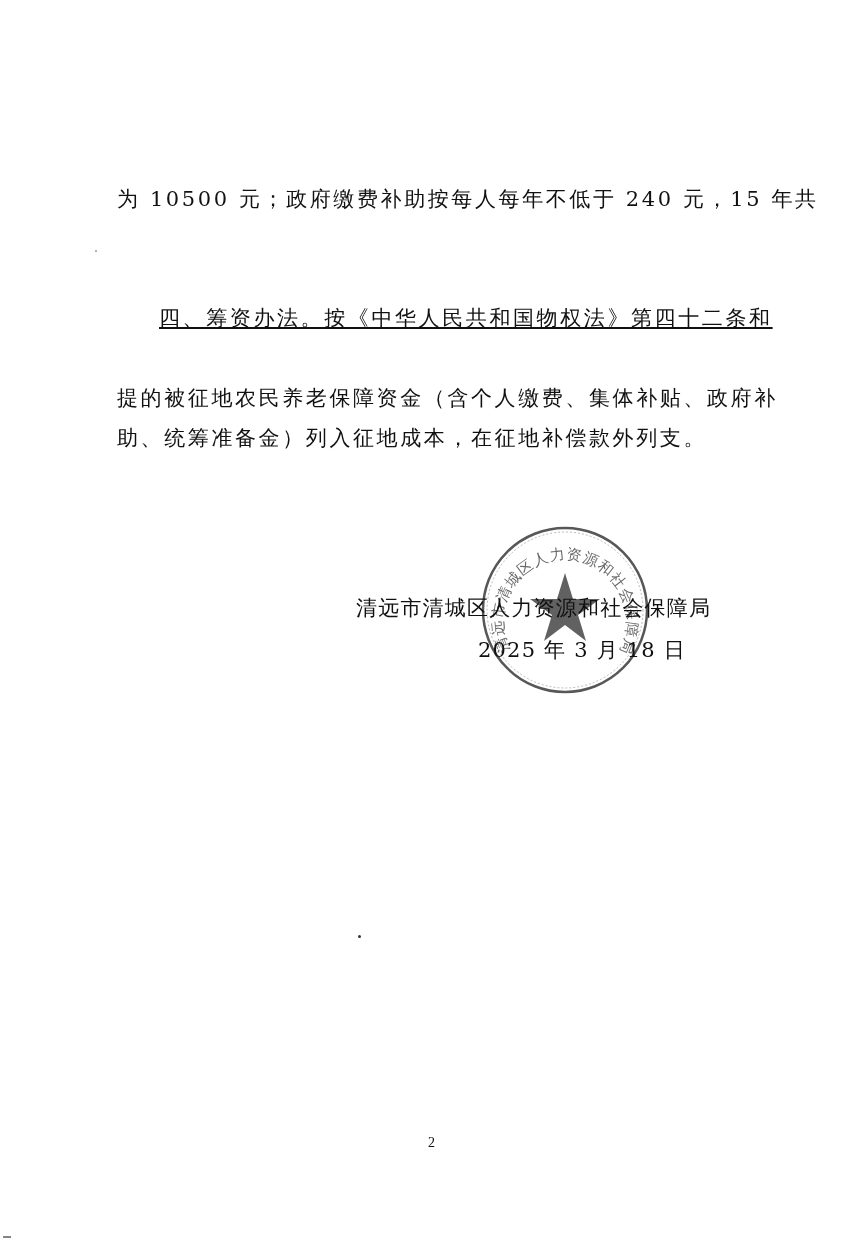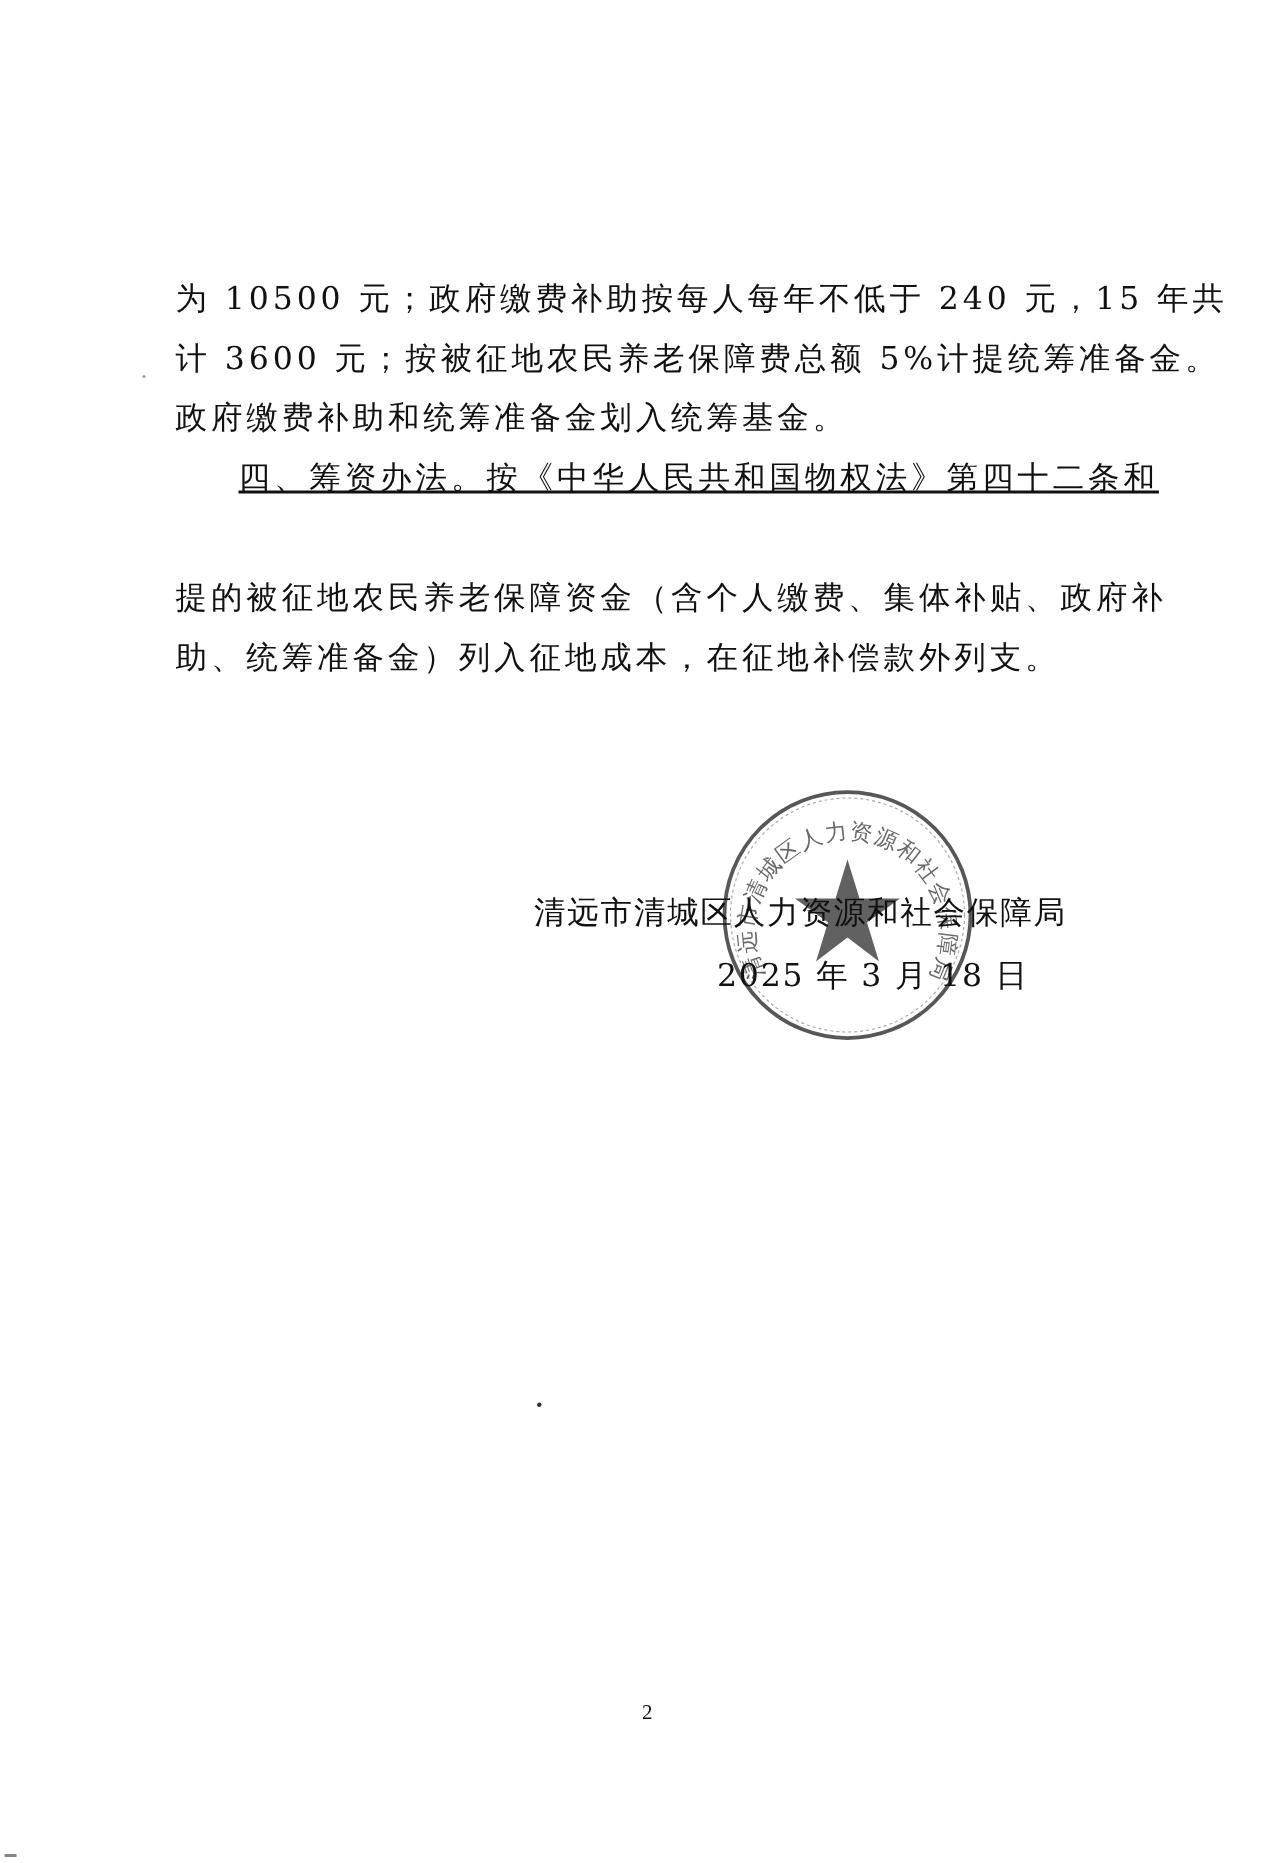--- a/index.html
+++ b/index.html
@@ -12,22 +12,20 @@
   .pagenum { position: absolute; left: 428px; top: 1135px; font-size: 14px; font-family: "Liberation Serif", serif; }
   .seal { position: absolute; left: 480px; top: 525px; width: 170px; height: 170px; }
   .dot { position: absolute; background: #333; border-radius: 50%; }
 </style>
 </head>
 <body>
 
 <div class="page">
 
   <div class="line" style="top:185px">为 10500 元；政府缴费补助按每人每年不低于 240 元，15 年共</div>
-  <div class="line" style="top:225px">计 3600 元；按被征地农民养老保障费总额 5%计提统筹准备金。</div>
-  <div class="line" style="top:264px">政府缴费补助和统筹准备金划入统筹基金。</div>
 
   <div class="line indent" style="top:304px">四、筹资办法。按《中华人民共和国物权法》第四十二条和</div>
   <div class="line" style="top:424px">助、统筹准备金）列入征地成本，在征地补偿款外列支。</div>
   <div class="line" style="top:384px">提的被征地农民养老保障资金（含个人缴费、集体补贴、政府补</div>
 
   <svg class="seal" viewBox="0 0 170 170">
     <defs>
       <path id="sealArc" d="M 30 125 A 62 62 0 1 1 140 125" fill="none"></path>
     </defs>
     <circle cx="85" cy="85" r="82" fill="none" stroke="#3a3a3a" stroke-width="2.5" opacity="0.85"></circle>

